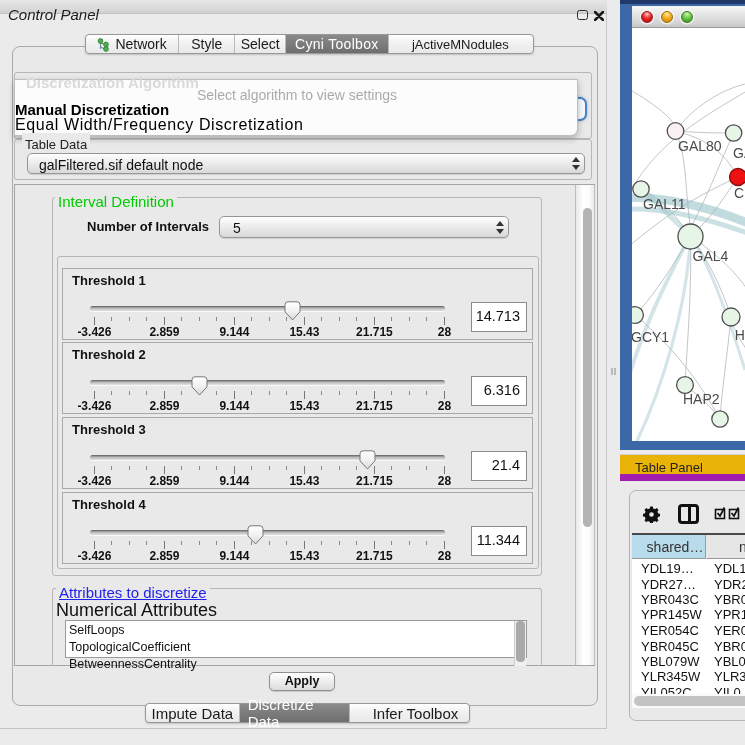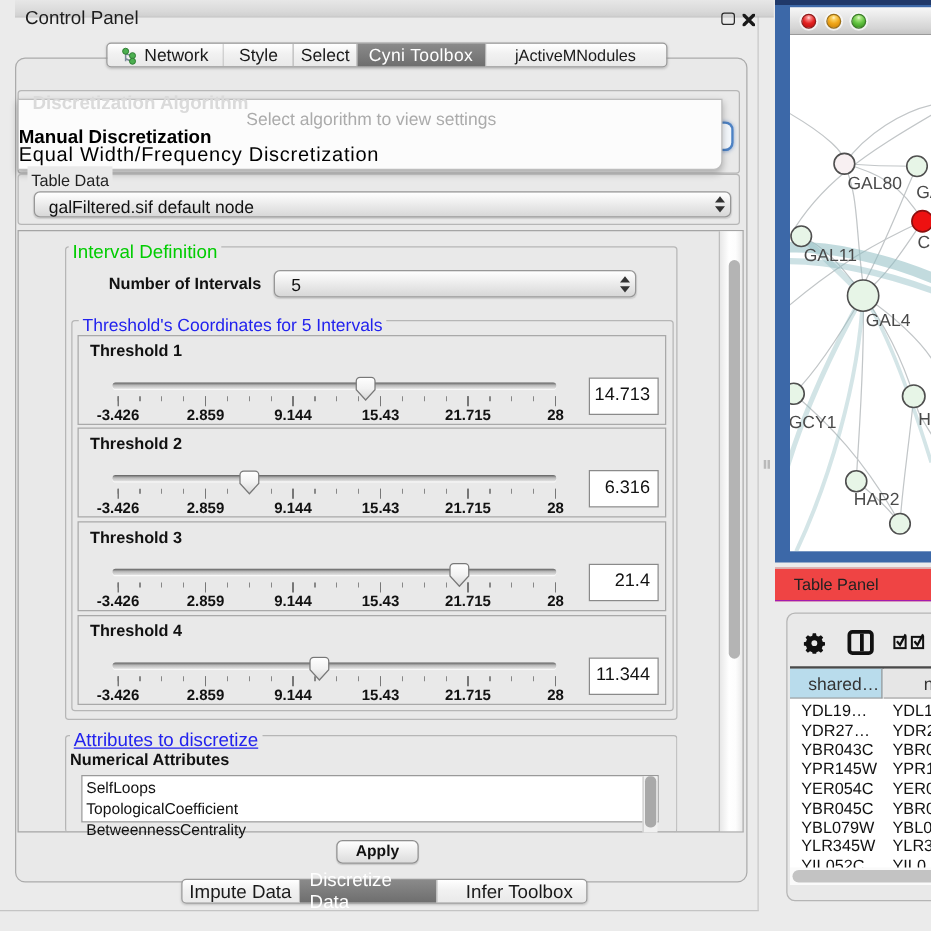--- a/index.html
+++ b/index.html
@@ -2,21 +2,21 @@
 <html><head>
 <meta charset="utf-8">
 <style>
 * { margin:0; padding:0; box-sizing:border-box; }
 html,body { width:745px; height:745px; overflow:hidden; }
 body { font-family:"Liberation Sans", sans-serif; background:#ebebeb; }
 #root { position:relative; width:745px; height:745px; background:#ebebeb; overflow:hidden; }
 .abs { position:absolute; }
 
 #lwin { left:0; top:0; width:607px; height:729px; background:#ebebeb; border-right:1px solid #c8c8c8; border-bottom:1px solid #c4c4c4; }
-#ltitle { left:12px; top:0; width:607px; height:14px; background:linear-gradient(#e7e7e7,#d9d9d9 70%,#d0d0d0); border-bottom:1px solid #c2c2c2; }
+#ltitle { left:0; top:0; width:607px; height:14px; background:linear-gradient(#e7e7e7,#d9d9d9 70%,#d0d0d0); border-bottom:1px solid #c2c2c2;font-style:italic; }
 #ltitle span.t { position:absolute; left:8px; top:6px; font-size:15px; color:#1d1d1d; }
 #floatbtn { left:577px; top:10px; width:11px; height:10px; border:1.8px solid #2a2a2a; border-radius:2.5px; background:transparent; }
 
 #tabpanel { left:12px; top:46px; width:586px; height:660px; background:#e9e9e9; border:1px solid #ababab; border-radius:8px; }
 
 .seg { height:20px; border:1px solid #989898; border-radius:4px; background:linear-gradient(#ffffff,#f1f1f1 45%,#e9e9e9); display:flex; box-shadow:0 1px 2px rgba(0,0,0,0.18); }
 .seg .sg { position:relative; height:100%; display:flex; align-items:center; justify-content:center; font-size:14px; color:#1a1a1a; border-right:1px solid #b9b9b9; }
 .seg .sg:last-child { border-right:none;margin-left:12px; }
 .seg .sel { background:linear-gradient(#8a8a8a,#6e6e6e); color:#ffffff; }
 #toptabs { left:85px; top:34px; width:449px; }
@@ -54,21 +54,21 @@
 #bottabs .sg2 { width:115px; padding-left:8px; }
 #bottabs .sg3 { width:112px; border-top-right-radius:3px; border-bottom-right-radius:3px; }
 
 #applybtn { left:269px; top:672px; width:66px; height:19px; background:linear-gradient(#ffffff,#efefef 45%,#dcdcdc); border:1px solid #8f8f8f; border-radius:5px; font-size:12.5px; font-weight:bold; color:#111; text-align:center; line-height:17px; box-shadow:0 1px 1px rgba(0,0,0,0.15); }
 
 #bluewin { left:620px; top:0; width:125px; height:450px; background:#3c68a8; }
 #bluetop { left:620px; top:0; width:125px; height:4px; background:#20396a; }
 #macwin { left:632px; top:6px; width:113px; height:435px; background:#ffffff; }
 #mactitle { left:632px; top:6px; width:113px; height:22px; background:linear-gradient(#f7f7f7,#d4d4d4 80%,#c6c6c6); border-bottom:1px solid #9a9a9a; }
 .light { position:absolute; top:11px; width:12px; height:12px; border-radius:50%; box-shadow:0 0 0 1.5px rgba(250,250,250,0.75); }
-#tpanelbar { left:620px; top:454px; width:125px; height:27px; background:#ef4444; border-top:1px solid #cfcfcf; border-bottom:1px solid #a21caf; }
+#tpanelbar { left:620px; top:454px; width:125px; height:27px; background:#eab308; border-top:1px solid #cfcfcf; border-bottom:7px solid #a21caf; }
 #tpanelbar span { position:absolute; left:15px; top:5px; font-size:13px; color:#222; }
 #tablebox { left:629px; top:490px; width:125px; height:231px; background:#e9e9e9; border:1px solid #b5b5b5; border-radius:7px; }
 #thead { left:632px; top:533px; width:113px; height:26px; border-top:2px solid #4a4a4a; }
 #thc1 { position:absolute; left:0; top:0; width:74px; height:24px; background:#b9dcec; border-right:1px solid #999; border-bottom:1px solid #999; font-size:14px; color:#333; text-align:center; line-height:24px; padding-left:13px; }
 #thc2 { position:absolute; left:75px; top:0; width:45px; height:24px; background:#e6e6e6; border-bottom:1px solid #999; font-size:14px; color:#333; padding-left:32px; line-height:24px; }
 #tbody { left:632px; top:559px; width:113px; height:149px; background:#ffffff; overflow:hidden; }
 .trow { position:absolute; left:0; width:200px; height:16px; font-size:13px; color:#111; }
 .trow .c1 { position:absolute; left:9px; }
 .trow .c2 { position:absolute; left:82px; }
 #hscroll { left:632px; top:694px; width:113px; height:14px; background:#fafafa; }
@@ -131,21 +131,20 @@
   <div class="abs" style="left:87px; top:219px; font-size:13px; font-weight:bold; color:#111;">Number of Intervals</div>
   <div class="abs combo" style="left:219px; top:216px; width:290px; height:22px;">
     <span class="ct" style="left:13px;">5</span>
     <div class="arrows" style="left:276px; top:4px;">
         <div class="up"></div>
         <div class="dn"></div>
       </div>
   </div>
 
   <div class="abs gbox" style="left:57px; top:256px; width:482px; height:313px;"></div>
-  <div class="abs gtitle" style="left:63px; top:248px; color:#2222ee; font-size:14px;">Threshold's Coordinates for 5 Intervals</div>
 
   <div class="tpanel" style="top:267.5px">
       <div class="ttl">Threshold 1</div>
       <div class="track"></div>
       <div class="tmin"></div>
       <div class="tmaj"></div>
       <div class="lbl" style="left:1.4px">-3.426</div>
       <div class="lbl" style="left:71.4px">2.859</div>
       <div class="lbl" style="left:141.4px">9.144</div>
       <div class="lbl" style="left:211.4px">15.43</div>
@@ -228,21 +227,21 @@
             <stop offset="0.5" stop-color="#f2f2f2"></stop>
             <stop offset="1" stop-color="#d8d8d8"></stop>
           </linearGradient>
         </defs>
       </svg>
       <div class="vbox">11.344</div>
     </div>
 
   <div class="abs gbox" style="left:52px; top:588px; width:490px; height:78px; border-bottom:none;"></div>
   <div class="abs gtitle" style="left:56px; top:580px; color:#2222ee; font-size:15px;text-decoration:underline;">Attributes to discretize</div>
-  <div class="abs" style="left:56px; top:600px; font-size:13px; font-weight:bold; color:#111;">Numerical Attributes</div>
+  <div class="abs" style="left:56px; top:600px; font-size:18px; font-weight:normal; color:#111;">Numerical Attributes</div>
   <div class="abs" id="attrlist">
     <div>SelfLoops</div>
     <div>TopologicalCoefficient</div>
     <div>BetweennessCentrality</div>
   </div>
   <div class="abs" style="left:514px; top:620.5px; width:12px; height:45px; background:#f0f0f0; border-left:1px solid #ccc;"></div>
   <div class="abs" style="left:516px; top:620.5px; width:9px; height:41px; background:#a9a9a9; border-radius:4px;"></div>
 
   <div class="abs" id="applybtn">Apply</div>
 

